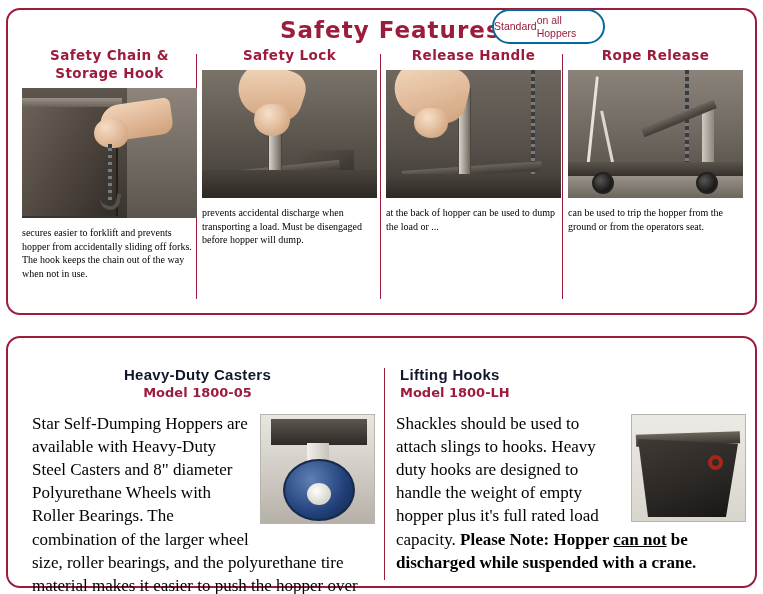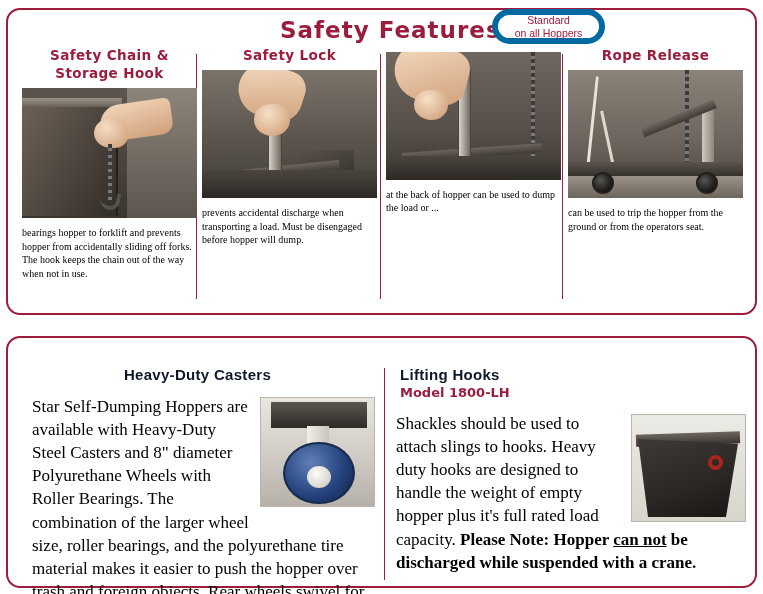--- a/index.html
+++ b/index.html
@@ -49,25 +49,25 @@
   }
   #options-title {
     left: 326px; top: 342px;
   }
 
   
   #standard-badge {
     position: absolute;
     left: 492px; top: 9px;
     width: 113px; height: 35px;
-    border: 6px solid #0369a1;
+    border: 2px solid #0369a1;
     border-radius: 18px;
     background: #ffffff;
     display: flex;
-    flex-direction: column;
+    flex-direction: row;
     align-items: center;
     justify-content: center;
     line-height: 1.15;
   }
   #standard-badge span {
     font-size: 10.5px;
     color: #9c1c3c;
     font-family: "Liberation Sans", sans-serif;
   }
 
@@ -384,37 +384,38 @@
       </div>
       <div class="col-photo" id="photo1">
         <div class="ph bg"></div>
         <div class="ph body"></div>
         <div class="ph rim"></div>
         <div class="ph handarm"></div>
         <div class="ph fist"></div>
         <div class="ph chain chain1"></div>
         <div class="ph hook"></div>
       </div>
-      <div class="col-caption">bearings hopper to forklift and prevents hopper from accidentally sliding off forks.  The hook keeps the chain out of the way when not in use.</div>
+      <div class="col-caption">secures easier to forklift and prevents hopper from accidentally sliding off forks.  The hook keeps the chain out of the way when not in use.</div>
     </div>
 
     <div class="safety-col c1">
       <div class="col-heading">Safety Lock</div>
       <div class="col-photo" id="photo2">
         <div class="ph plate"></div>
         <div class="ph lever"></div>
         <div class="ph lockbar"></div>
         <div class="ph arm"></div>
         <div class="ph hand2"></div>
         <div class="ph base"></div>
       </div>
       <div class="col-caption">prevents accidental discharge when transporting a load.  Must be disengaged before hopper will dump.</div>
     </div>
 
     <div class="safety-col c2">
+      <div class="col-heading">Release Handle</div>
       <div class="col-photo" id="photo3">
         <div class="ph chain chain3"></div>
         <div class="ph hbar"></div>
         <div class="ph handle"></div>
         <div class="ph arm"></div>
         <div class="ph hand3"></div>
         <div class="ph base"></div>
       </div>
       <div class="col-caption">at the back of hopper can be used to dump the load or ...</div>
     </div>
@@ -441,20 +442,21 @@
   <div id="standard-badge">
     <span>Standard</span>
     <span>on all Hoppers</span>
   </div>
 
   <div class="panel" id="options-panel"></div>
   <div id="opt-divider"></div>
 
   <div class="opt-col" id="opt-col-left">
     <div class="opt-heading">Heavy-Duty Casters</div>
+    <div class="opt-model">Model 1800-05</div>
     <div class="opt-body">
       <div class="opt-photo" id="caster-photo">
         <div class="plate"></div>
         <div class="stem"></div>
         <div class="tire"></div>
         <div class="hub"></div>
       </div>
       <span>Star Self-Dumping Hoppers are available with Heavy-Duty Steel Casters and 8" diameter Polyurethane Wheels with Roller Bearings.  The combination of the larger wheel size, roller bearings, and the polyurethane tire material makes it easier to push the hopper over trash and foreign objects.  Rear wheels swivel for easy maneuverability.  Casters are bolted to hopper (not welded) so they can be easily replaced if damaged.</span>
     </div>
   </div>

